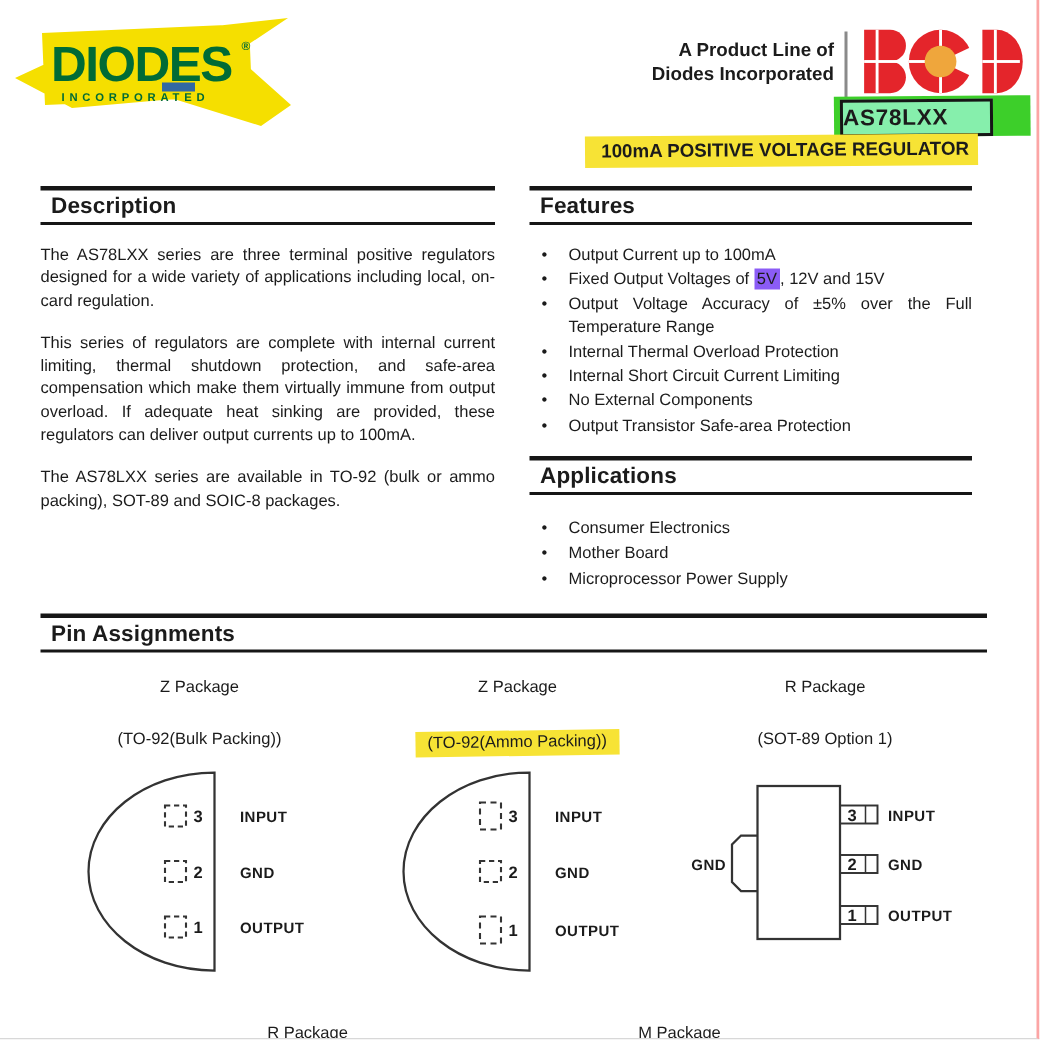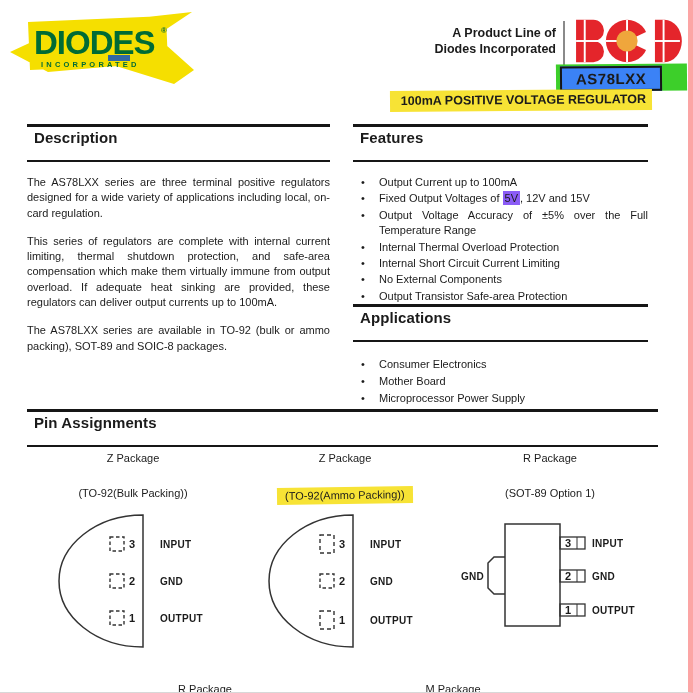--- a/index.html
+++ b/index.html
@@ -1,29 +1,29 @@
 <!DOCTYPE html>
 <html><head>
 <meta charset="utf-8">
 <style>
   html,body { margin:0; padding:0; background:#ffffff; }
   .page {
     position:relative; width:693px; height:693px; overflow:hidden;
     background:#ffffff; color:#1b1b1b;
     font-family:"Liberation Sans", sans-serif;
     box-sizing:border-box;
-    border-right:5px solid #fca5a5; border-bottom:1px solid #d8d8d8;
+    border-right:2px solid #fca5a5; border-bottom:1px solid #d8d8d8;
   }
   .abs { position:absolute; }
 
   
   .sec-head {
     margin:0; border-top:3px solid #161616; border-bottom:2px solid #161616;
     font-size:15px; font-weight:bold; line-height:17px;
-    padding:2px 0 14px 7px; letter-spacing:0.1px;
+    padding:2px 0 2px 7px; letter-spacing:0.1px;
   }
 
   
   .desc-text { margin-top:13px; font-size:11px; line-height:15.3px; text-align:justify; }
   .desc-text p { margin:0 0 13px 0; }
 
   
   .blist { list-style:none; margin:13px 0 0 0; padding:0; font-size:11px; }
   .blist li { display:flex; line-height:15.4px; margin-bottom:1px;justify-content:center; }
   .blist li::before { content:"\2022"; flex:0 0 18px; margin-left:8px; font-size:11px; }
@@ -36,22 +36,22 @@
   .seg-hl:empty { display:none; }
 
   
   .prodline { left:400px; top:25px; width:156px; text-align:right;
               font-size:12.5px; font-weight:bold; line-height:16px; }
   .vdivider { left:563px; top:21px; width:2px; height:47px; background:#8a8a8a; }
 
   .part-band { left:556px; top:64px; width:131px; height:27px;
                background:#3DCF2A; transform:rotate(-0.5deg); }
   .part-box  { position:absolute; left:4px; top:2px; width:98px; height:21px;
-               border:2px solid #161616; background:#3b82f6;
-               text-align:center; font-weight:bold; font-size:15px;
+               border:2px solid #161616; background:#86efac;
+               text-align:left; font-weight:bold; font-size:15px;
                line-height:21px; letter-spacing:0.5px; }
 
   .title-band { left:390px; top:90px; width:262px; height:21px;
                 background:#F7E335; transform:rotate(-0.45deg);
                 font-size:12.5px; font-weight:bold; text-align:right;
                 line-height:21px; padding-right:6px; box-sizing:border-box;
                 white-space:nowrap; }
 
   
   .col-desc { left:27px; top:124px; width:303px; }

